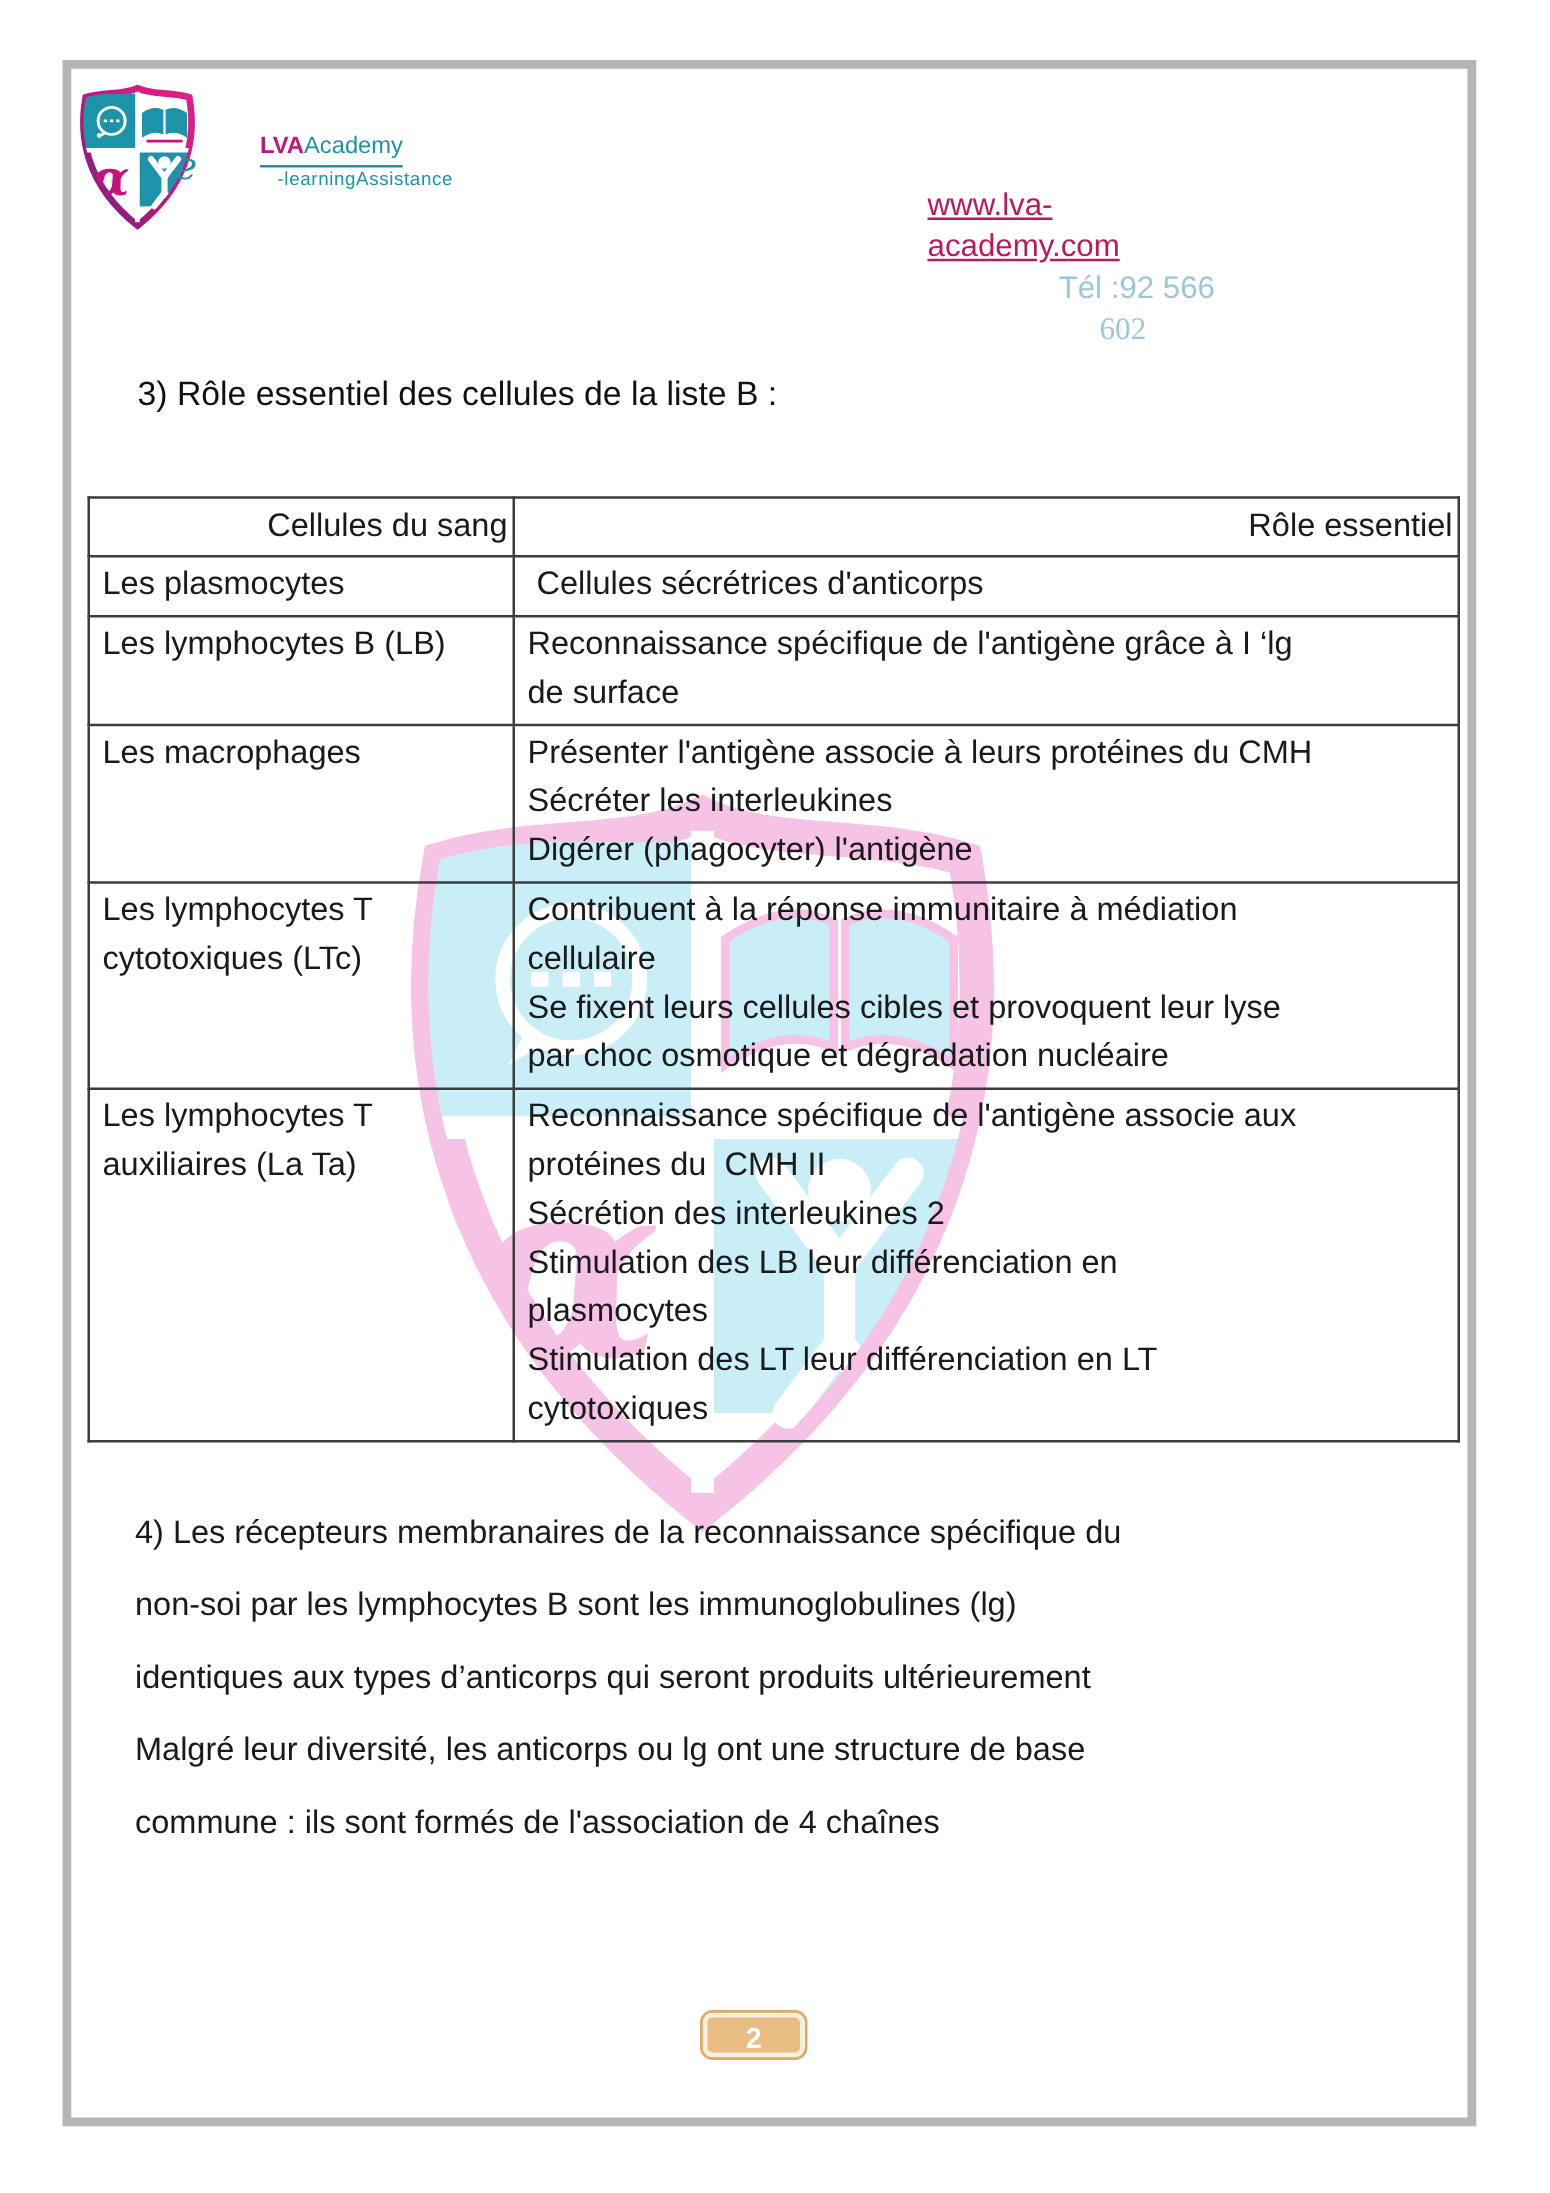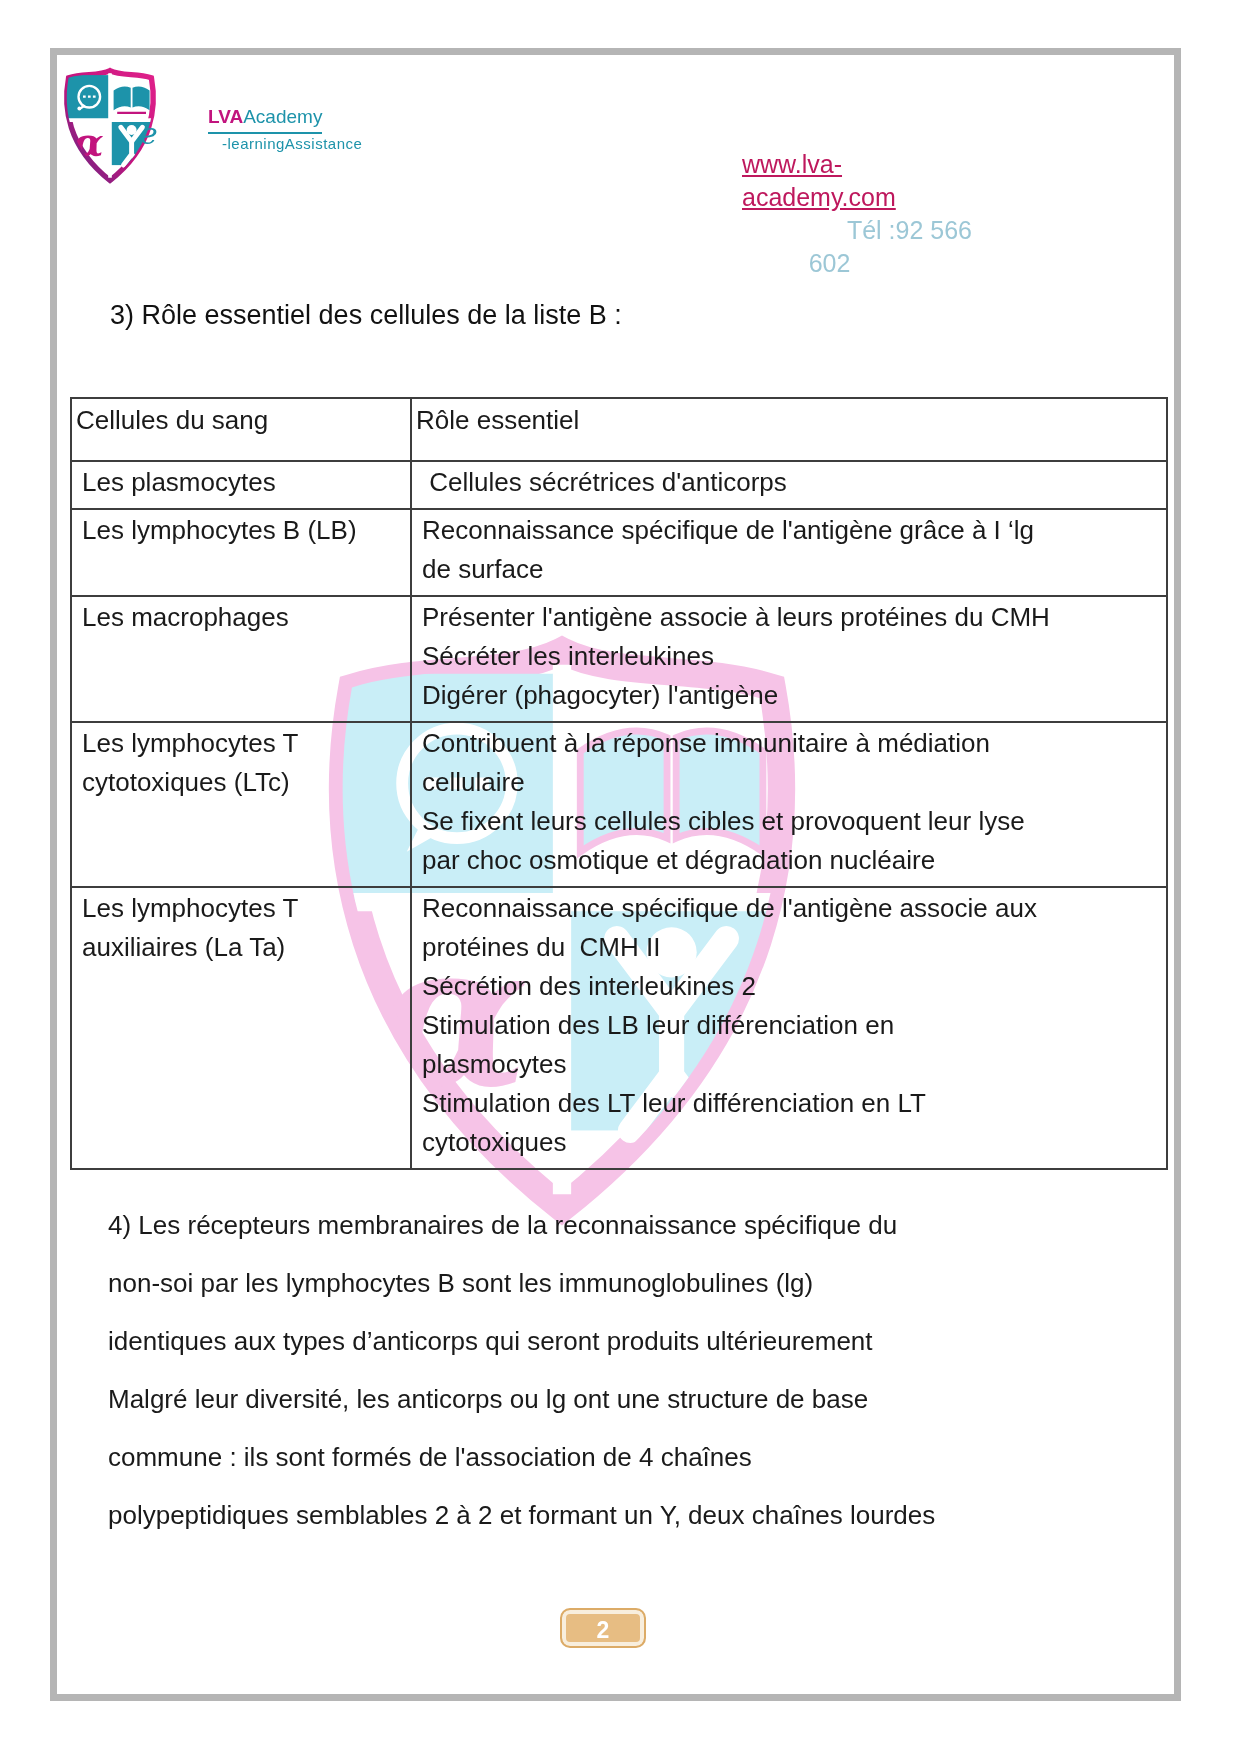--- a/index.html
+++ b/index.html
@@ -21,36 +21,36 @@
   .brand-line{display:inline-block;border-bottom:2px solid #1d93aa;font-size:19px;line-height:30px;}
   .brand-bold{color:#c2147e;font-weight:bold;}
   .brand-rest{color:#1d93aa;}
   .brand-tag{margin-left:14px;margin-top:1px;font-size:15px;color:#1d93aa;letter-spacing:0.5px;}
   .contact{
     position:absolute;left:742px;top:148px;width:230px;
     color:#9cc7d6;font-size:25px;line-height:33px;
   }
   .contact .www{display:block;text-decoration:underline;color:#be185d;}
   .contact .tel1{text-align:right;}
-  .contact .tel2{text-align:center;padding-right:55px;}
+  .contact .tel2{text-align:right;padding-right:55px;font-family:Liberation Serif, serif;}
   
   .watermark{position:absolute;left:288px;top:628px;width:548px;height:603px;z-index:0;}
   .content{position:relative;z-index:1;}
   
   .heading3{position:absolute;left:110px;top:300px;font-size:27px;color:#111;text-align:right;}
   table.cells{
     position:absolute;left:70px;top:397px;width:1098px;
     border-collapse:collapse;table-layout:fixed;background:transparent;
     font-size:26px;
   }
   table.cells th,table.cells td{
     border:2px solid #3d3d3d;vertical-align:top;
     line-height:39px;padding:1px 4px 6px 10px;font-weight:normal;
   }
-  table.cells th{text-align:left;padding:2px 4px 20px 4px;}
+  table.cells th{text-align:right;padding:2px 4px 4px 4px;}
   table.cells .c1{width:330px;}
   .ln{white-space:pre-wrap;}
   
   .para4{position:absolute;left:108px;top:1196px;width:1000px;font-size:26px;}
   .pline{line-height:58px;white-space:pre-wrap;}
   
   .page-badge{
     position:absolute;left:560px;top:1608px;width:86px;height:40px;
     background:#e7bd83;border:2px solid #dcab67;border-radius:10px;
     box-shadow:inset 0 0 0 4px #f8eedd;
@@ -211,19 +211,18 @@
           </tr>
         </tbody>
     </table>
 
     <div class="para4">
         <div class="pline">4) Les récepteurs membranaires de la reconnaissance spécifique du</div>
         <div class="pline">non-soi par les lymphocytes B sont les immunoglobulines (lg)</div>
         <div class="pline">identiques aux types d’anticorps qui seront produits ultérieurement</div>
         <div class="pline">Malgré leur diversité, les anticorps ou lg ont une structure de base</div>
         <div class="pline">commune : ils sont formés de l'association de 4 chaînes</div>
-        <div class="pline">polypeptidiques semblables 2 à 2 et formant un Y, deux chaînes lourdes</div>
       </div>
 
     <div class="page-badge">2</div>
 
   </div>
 </div>
 
 </body></html>

